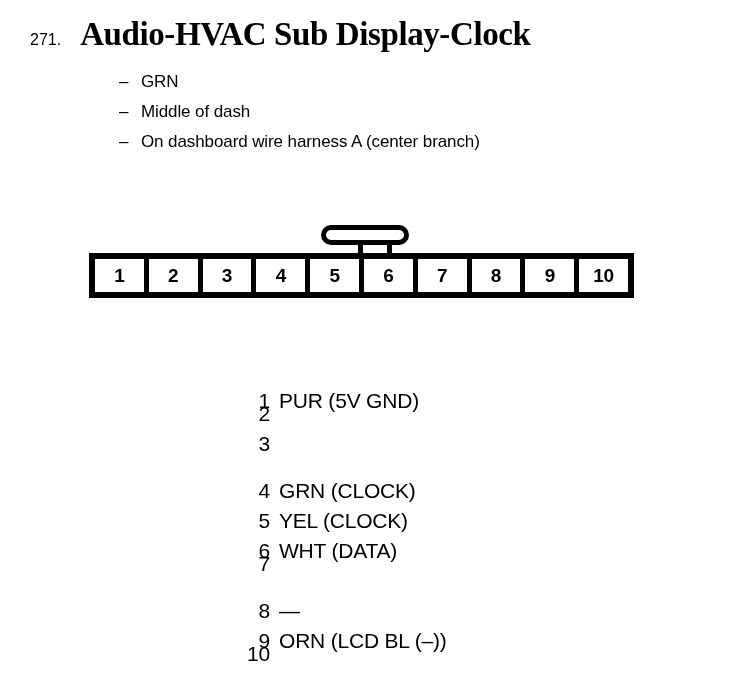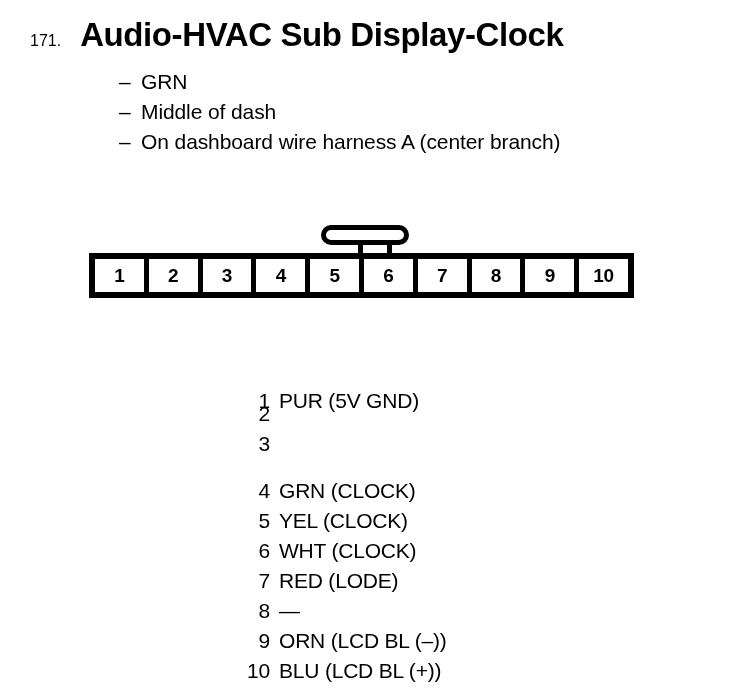--- a/index.html
+++ b/index.html
@@ -23,33 +23,34 @@
     top: 16px;
     display: flex;
     align-items: baseline;
     white-space: nowrap;
   }
   #title-text {
     font-size: 33px;
     font-weight: bold;
     margin-left: 19px;
     letter-spacing: -0.4px;
+    font-family: Liberation Serif, serif;
   }
 
   
   #description-list {
     position: absolute;
     left: 119px;
     top: 67px;
     list-style: none;
     margin: 0;
     padding: 0;
   }
   #description-list li {
-    font-size: 21px;
+    font-size: 17px;
     line-height: 30px;
     white-space: nowrap;
     letter-spacing: -0.1px;
   }
   .bullet-dash {
     display: inline-block;
     width: 22px;
   }
 
   
@@ -141,21 +142,21 @@
     margin-left: 9px;
     font-size: 21px;
     letter-spacing: -0.2px;
     margin-top: 17px;
   }
 </style>
 </head>
 <body>
 
 <div id="title-block">
-  <span>171.</span>
+  <span>271.</span>
   <span id="title-text">Audio-HVAC Sub Display-Clock</span>
 </div>
 
 <ul id="description-list">
     <li><span class="bullet-dash">–</span><span>GRN</span></li>
     <li><span class="bullet-dash">–</span><span>Middle of dash</span></li>
     <li><span class="bullet-dash">–</span><span>On dashboard wire harness A (center branch)</span></li>
   </ul>
 
 <div id="connector-diagram">
@@ -214,31 +215,29 @@
     <div class="legend-row">
       <span class="legend-number">4</span>
       <span class="legend-label">GRN (CLOCK)</span>
     </div>
     <div class="legend-row">
       <span class="legend-number">5</span>
       <span class="legend-label">YEL (CLOCK)</span>
     </div>
     <div class="legend-row">
       <span class="legend-number">6</span>
-      <span class="legend-label">WHT (CLOCK)</span>
+      <span class="legend-label">WHT (DATA)</span>
     </div>
     <div class="legend-row">
       <span class="legend-number">7</span>
-      <span class="legend-label">RED (LODE)</span>
     </div>
     <div class="legend-row">
       <span class="legend-number">8</span>
       <span class="legend-label">—</span>
     </div>
     <div class="legend-row">
       <span class="legend-number">9</span>
       <span class="legend-label">ORN (LCD BL (–))</span>
     </div>
     <div class="legend-row">
       <span class="legend-number">10</span>
-      <span class="legend-label">BLU (LCD BL (+))</span>
     </div>
   </div>
 
 </body></html>

